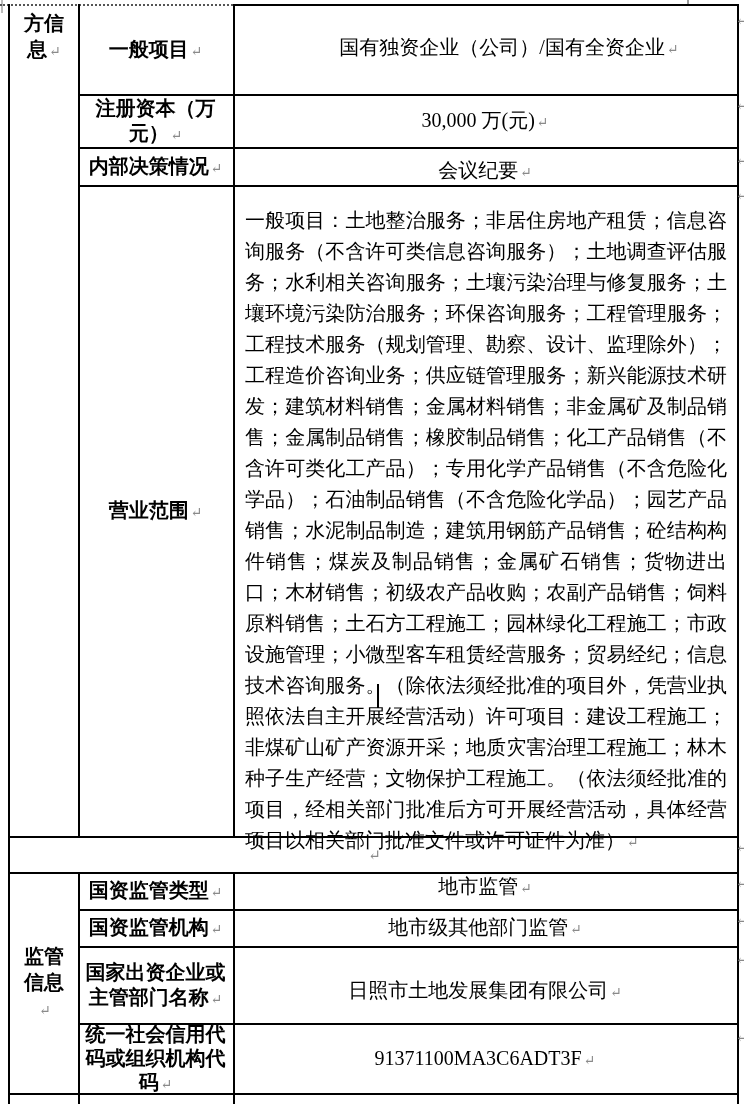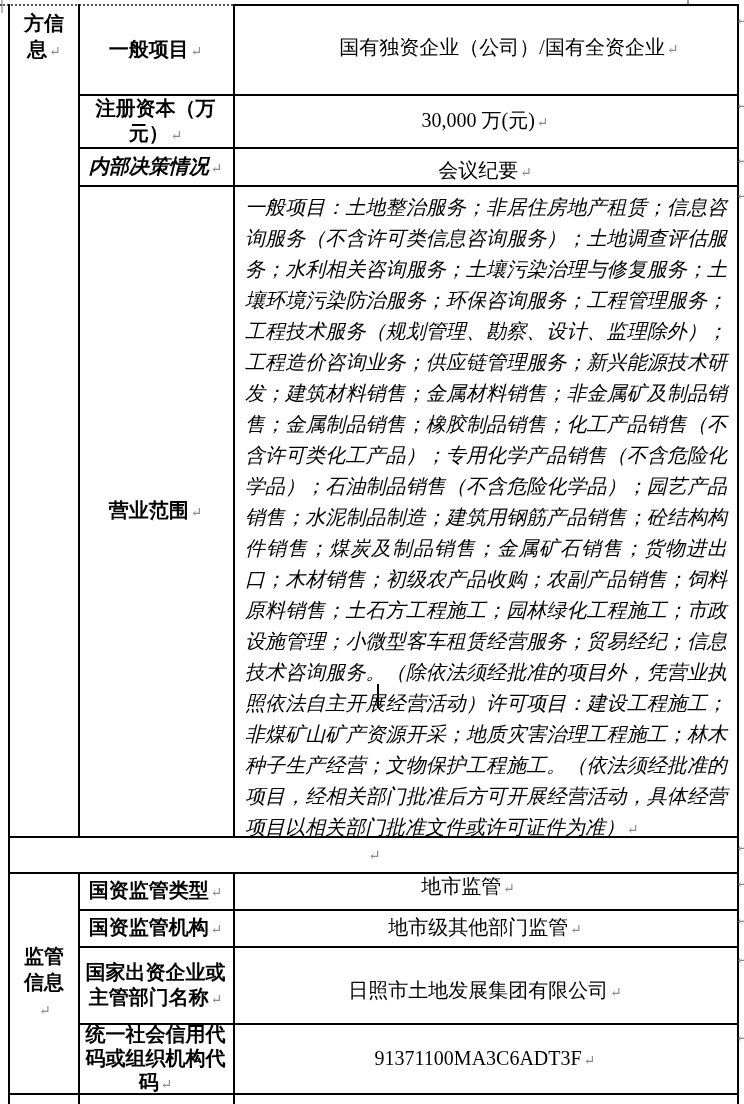--- a/index.html
+++ b/index.html
@@ -17,21 +17,21 @@
     text-align:center;font-size:20px;line-height:26px;
   }
   .label-cell{font-weight:bold;}
   .mark{
     color:#8a8a8a;font-size:14px;font-weight:normal;
     display:inline-block;margin-left:2px;vertical-align:baseline;
   }
   .side-cell{flex-direction:column;}
   .scope-cell{
     display:block;text-align:justify;line-height:31px;font-size:20px;
-    padding:5px 10px 0 10px;box-sizing:border-box;font-style:italic;
+    padding:18px 10px 0 10px;box-sizing:border-box;
   }
   .rowend-mark{
     position:absolute;left:736px;color:#8a8a8a;font-size:14px;line-height:14px;
   }
   .center-mark{
     position:absolute;color:#8a8a8a;font-size:15px;text-align:center;
   }
   .caret{position:absolute;width:2px;height:24px;background:#000;}
   .gray-corner{
     position:absolute;left:687px;top:0;width:28px;height:4px;
@@ -77,21 +77,21 @@
   <span><span>国有独资企业（公司）/国有全资企业</span><span class="mark">↵</span></span>
 </div>
 
 <div class="cell label-cell tight-lh" style="left:80px;top:96px;width:151px;height:51px;">
   <span class="wrap-narrow"><span>注册资本（万元）</span><span class="mark">↵</span></span>
 </div>
 <div class="cell" style="left:235px;top:96px;width:500px;height:51px;">
   <span><span>30,000 万(元)</span><span class="mark">↵</span></span>
 </div>
 
-<div class="cell label-cell" style="left:80px;top:149px;width:151px;height:36px;font-style:italic;">
+<div class="cell label-cell" style="left:80px;top:149px;width:151px;height:36px;">
   <span><span>内部决策情况</span><span class="mark">↵</span></span>
 </div>
 <div class="cell" style="left:235px;top:149px;width:500px;height:44px;text-align:center;">
   <span><span>会议纪要</span><span class="mark">↵</span></span>
 </div>
 
 <div class="cell label-cell" style="left:80px;top:187px;width:151px;height:649px;">
   <span><span>营业范围</span><span class="mark">↵</span></span>
 </div>
 <div class="cell scope-cell" style="left:235px;top:187px;width:502px;height:649px;">
@@ -103,21 +103,21 @@
   <span class="mark center-mark" style="position:static;font-size:15px;">↵</span>
 </div>
 
 <div class="cell side-cell label-cell" style="left:10px;top:874px;width:68px;height:219px;">
   <span class="side-narrow"><span>监管信息</span><span class="mark">↵</span></span>
 </div>
 
 <div class="cell label-cell" style="left:80px;top:874px;width:151px;height:35px;">
   <span><span>国资监管类型</span><span class="mark">↵</span></span>
 </div>
-<div class="cell" style="left:218px;top:874px;width:500px;height:27px;">
+<div class="cell" style="left:235px;top:874px;width:500px;height:27px;">
   <span><span>地市监管</span><span class="mark">↵</span></span>
 </div>
 
 <div class="cell label-cell" style="left:80px;top:911px;width:151px;height:35px;">
   <span><span>国资监管机构</span><span class="mark">↵</span></span>
 </div>
 <div class="cell" style="left:235px;top:911px;width:500px;height:35px;">
   <span><span>地市级其他部门监管</span><span class="mark">↵</span></span>
 </div>
 

